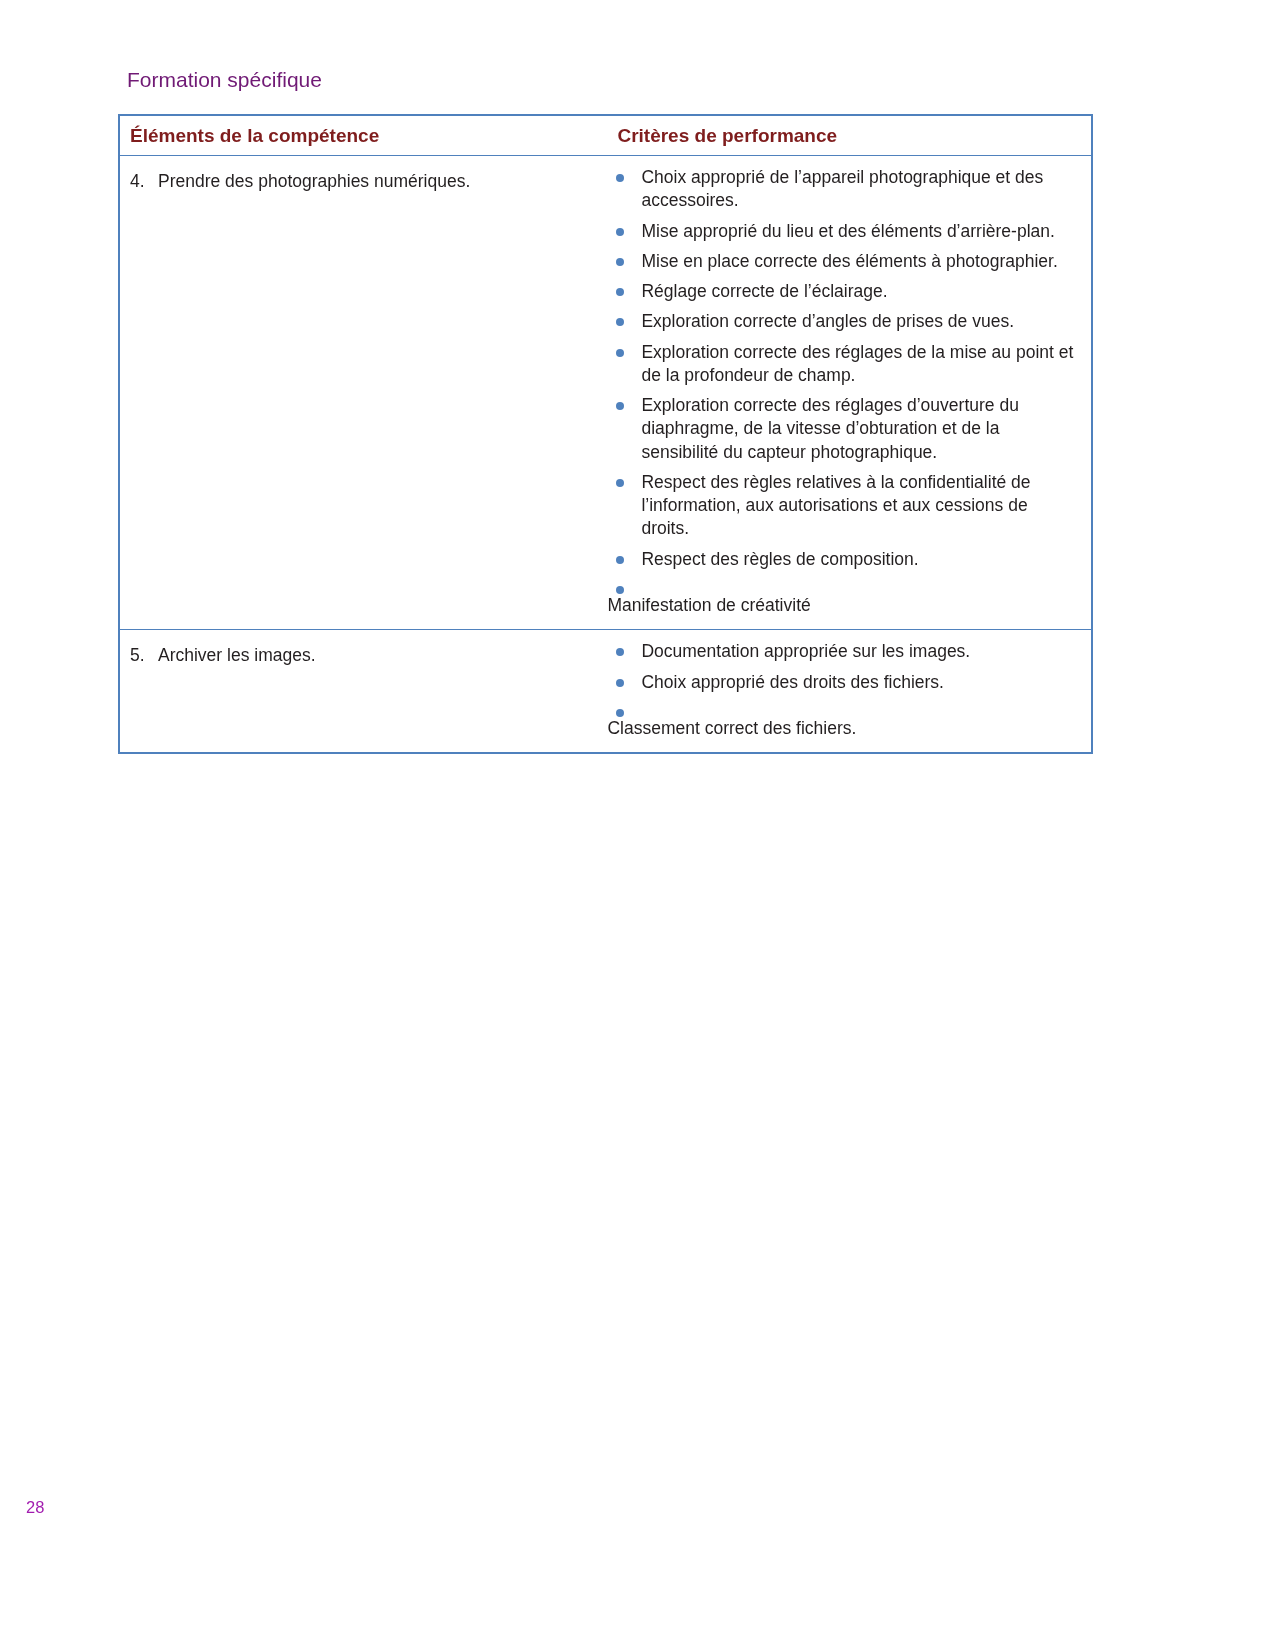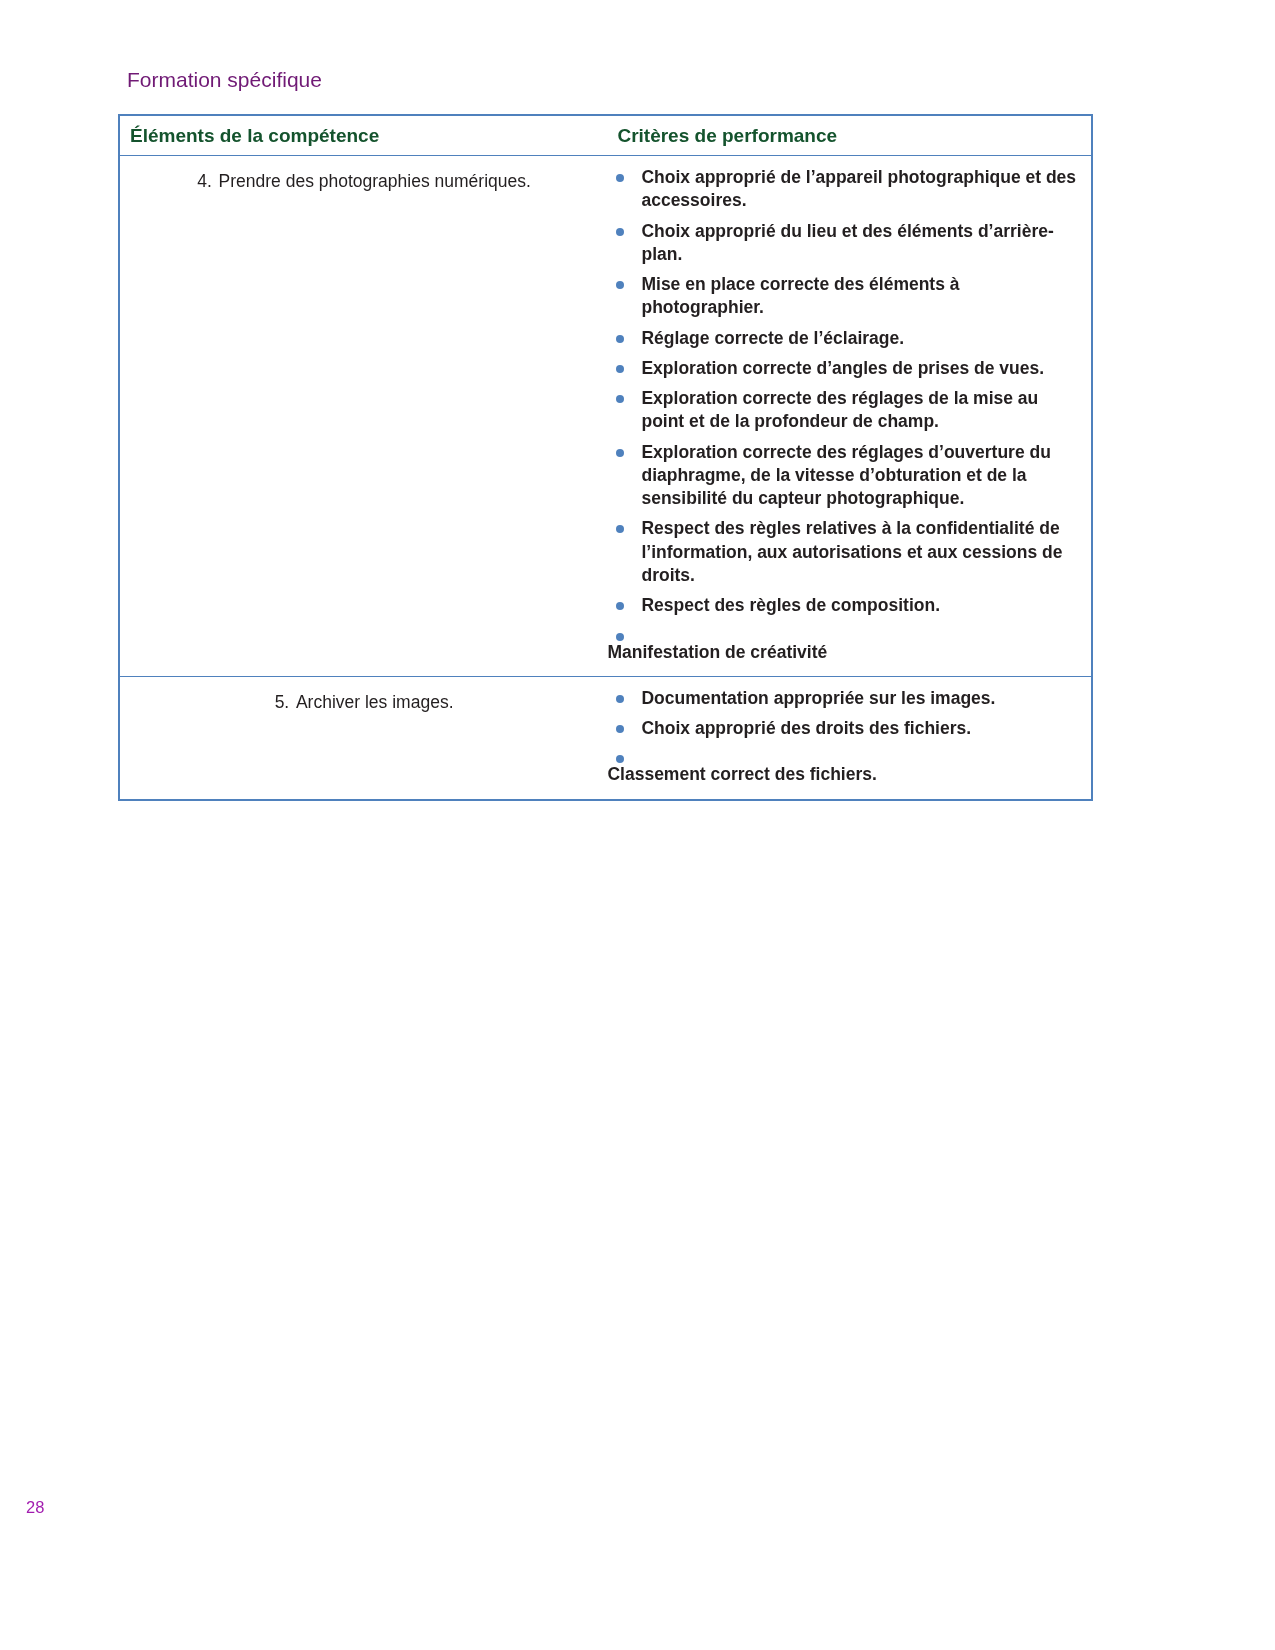--- a/index.html
+++ b/index.html
@@ -39,36 +39,34 @@
   }
   .t-header {
     border-bottom: 1px solid #4f81bd;
   }
   .t-body + .t-body {
     border-top: 1px solid #4f81bd;
   }
   .th-cell {
     font-size: 19px;
     font-weight: 700;
-    color: #14532d;
+    color: #7f1d1d;
     padding: 9px 10px 8px 10px;
   }
   .cell-left {
     padding: 14px 16px 12px 10px;
     font-size: 17.5px;
     line-height: 1.35;
-    text-align: center;
   }
   .cell-left .item-no {
     display: inline-block;
     min-width: 28px;
   }
   .cell-right {
     padding: 10px 14px 10px 0;
-    font-weight: bold;
   }
   ul.criteria {
     list-style: none;
     margin: 0;
     padding: 0;
   }
   ul.criteria li {
     display: flex;
     align-items: flex-start;
     margin: 0 0 7px 0;
@@ -119,21 +117,21 @@
         <span class="item-no">4.</span><span>Prendre des photographies numériques.</span>
       </div>
       <div class="cell-right">
         <ul class="criteria">
           <li>
               <span class="bullet"></span>
               <span class="crit-text">Choix approprié de l’appareil photographique et des accessoires.</span>
             </li>
           <li>
               <span class="bullet"></span>
-              <span class="crit-text">Choix approprié du lieu et des éléments d’arrière-plan.</span>
+              <span class="crit-text">Mise approprié du lieu et des éléments d’arrière-plan.</span>
             </li>
           <li>
               <span class="bullet"></span>
               <span class="crit-text">Mise en place correcte des éléments à photographier.</span>
             </li>
           <li>
               <span class="bullet"></span>
               <span class="crit-text">Réglage correcte de l’éclairage.</span>
             </li>
           <li>

